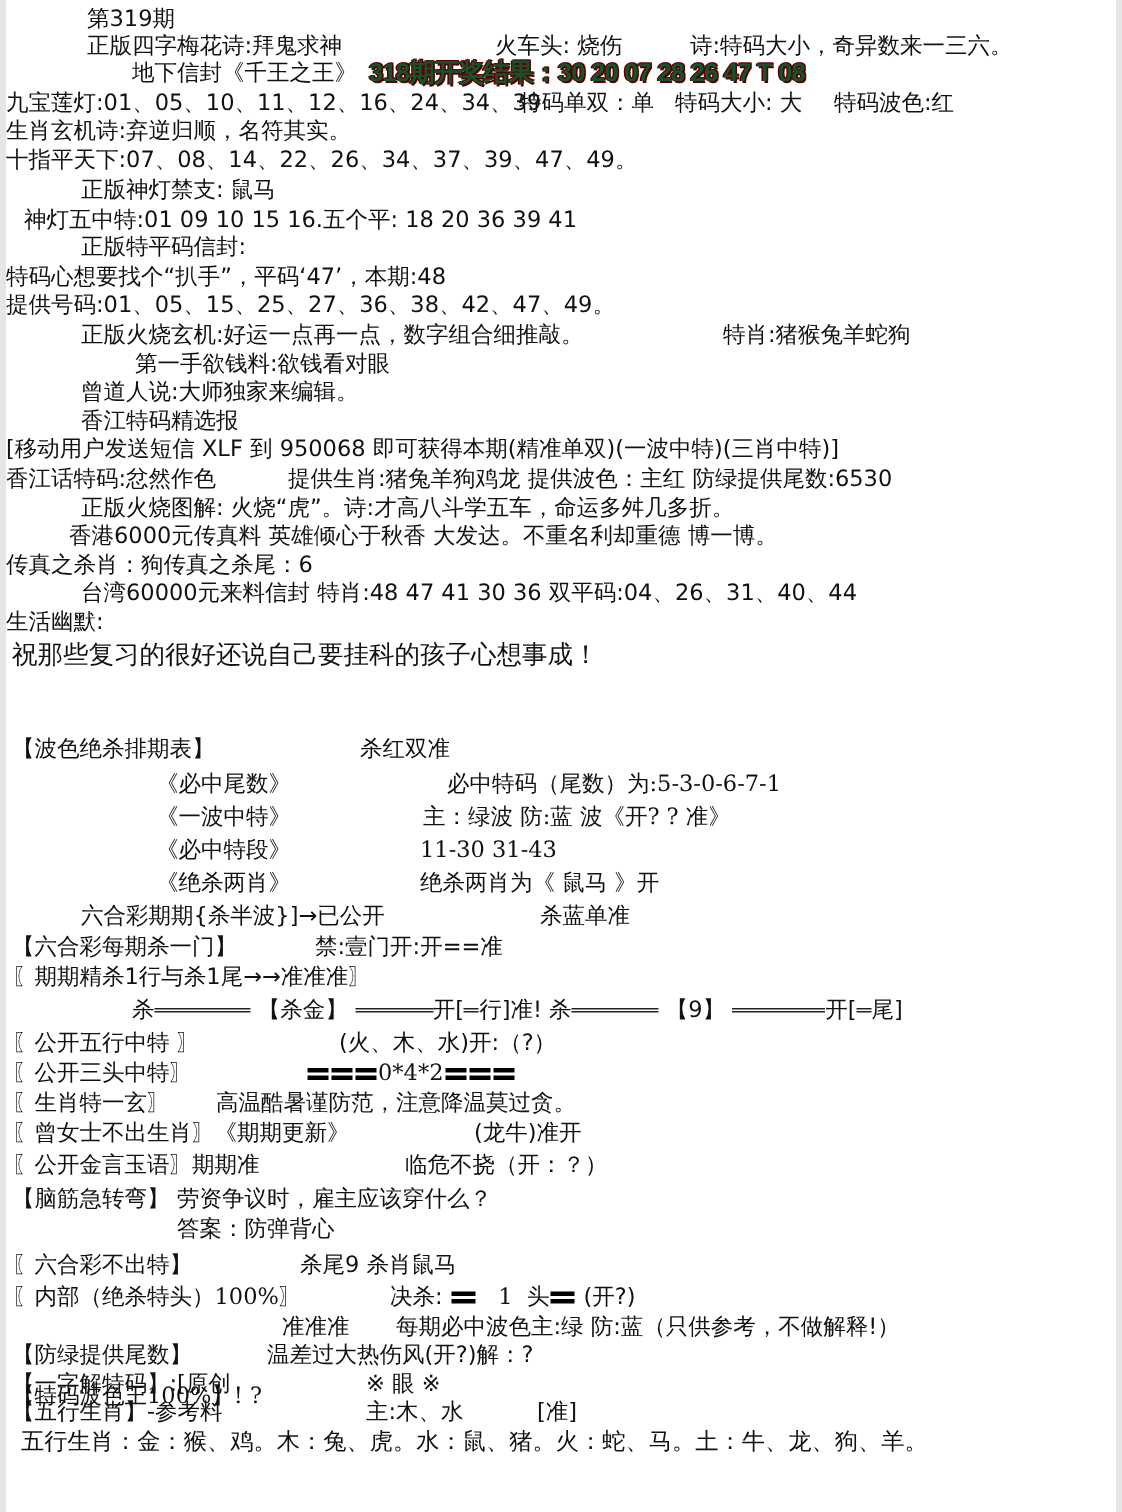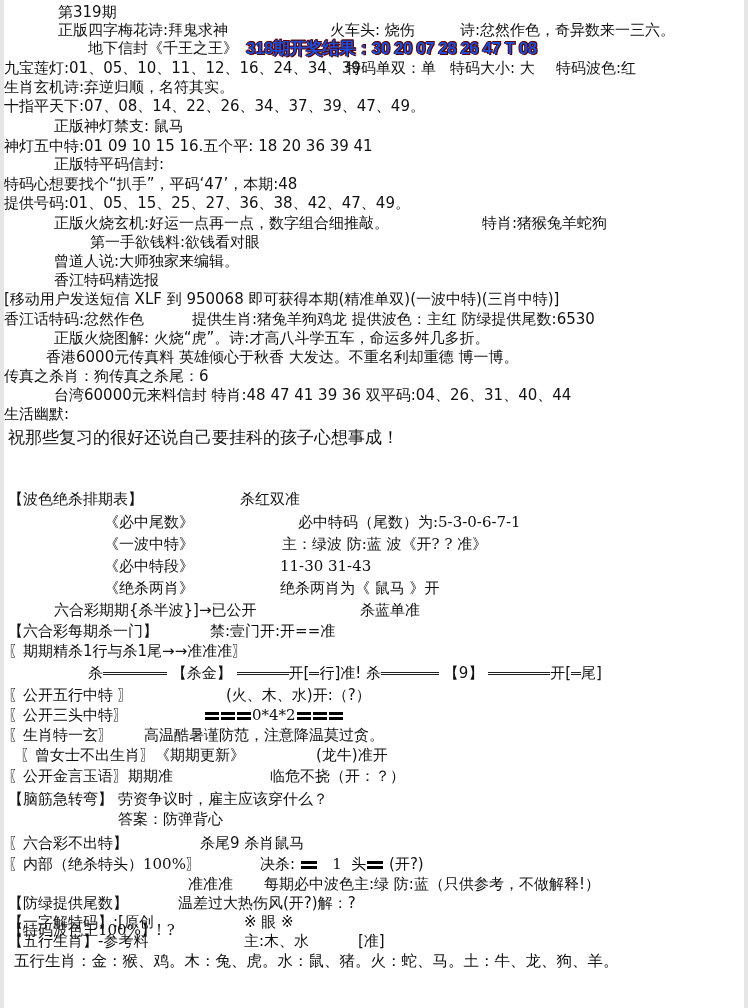--- a/index.html
+++ b/index.html
@@ -10,66 +10,66 @@
     color: #111;
   }
   .edge { position: absolute; top: 0; bottom: 0; width: 4px; background: #e6e6e6; }
   .edge.l { left: 0; } .edge.r { right: 0; }
   .line { position: absolute; white-space: nowrap; font-size: 15px; line-height: 19px; }
   .serif { font-family: "DejaVu Serif", "Liberation Serif", serif; }
   .bold { font-weight: normal; }
   .big { font-size: 17px; }
   .banner {
     position: absolute; white-space: nowrap; font-weight: bold; font-size: 17px;
-    color: #1d4ed8; letter-spacing: -0.5px;
+    color: #14532d; letter-spacing: -0.5px;
     text-shadow: 1px 1px 0 #5a0000, -1px 0 0 #5a0000, 0 -1px 0 #5a0000, 1px -1px 0 #5a0000;
     font-family: "Liberation Sans", sans-serif;
   }
   .dashes { display: inline-block; vertical-align: middle; border-top: 3px double #222; height: 0; }
   .blk { display: inline-block; vertical-align: middle; width: 14px; height: 8px; border-top: 3px solid #000; border-bottom: 3px solid #000; margin: 0 1px; box-sizing: border-box; }
   .blk.w { width: 16px; }
   span { }
 </style>
 </head>
 <body>
 
 <div class="edge l"></div>
 <div class="edge r"></div>
 
 <div class="line" style="left:58px;top:3px;">第319期</div>
 <div class="line" style="left:58px;top:21px;">正版四字梅花诗:拜鬼求神</div>
 <div class="line" style="left:330px;top:21px;">火车头: 烧伤</div>
-<div class="line" style="left:460px;top:21px;">诗:忿然作色，奇异数来一三六。</div>
+<div class="line" style="left:460px;top:21px;">诗:特码大小，奇异数来一三六。</div>
 <div class="line" style="left:88px;top:39px;">地下信封《千王之王》</div>
 <div class="banner" style="left:246px;top:37px;">318期开奖结果：30 20 07 28 26 47 T 08</div>
 
 <div class="line" style="left:4px;top:59px;">九宝莲灯:01、05、10、11、12、16、24、34、39</div>
 <div class="line" style="left:346px;top:59px;">特码单双：单</div>
 <div class="line" style="left:450px;top:59px;">特码大小: 大</div>
 <div class="line" style="left:556px;top:59px;">特码波色:红</div>
 
 <div class="line" style="left:4px;top:78px;">生肖玄机诗:弃逆归顺，名符其实。</div>
 <div class="line" style="left:4px;top:97px;">十指平天下:07、08、14、22、26、34、37、39、47、49。</div>
 <div class="line" style="left:54px;top:117px;">正版神灯禁支: 鼠马</div>
-<div class="line" style="left:4px;top:137px;">神灯五中特:01 09 10 15 16.五个平: 18 20 36 39 41</div>
+<div class="line" style="left:16px;top:137px;">神灯五中特:01 09 10 15 16.五个平: 18 20 36 39 41</div>
 <div class="line" style="left:54px;top:155px;">正版特平码信封:</div>
 <div class="line" style="left:4px;top:175px;">特码心想要找个“扒手”，平码‘47’，本期:48</div>
 <div class="line" style="left:4px;top:194px;">提供号码:01、05、15、25、27、36、38、42、47、49。</div>
 <div class="line" style="left:54px;top:214px;">正版火烧玄机:好运一点再一点，数字组合细推敲。</div>
 <div class="line" style="left:482px;top:214px;">特肖:猪猴兔羊蛇狗</div>
 <div class="line" style="left:90px;top:233px;">第一手欲钱料:欲钱看对眼</div>
 <div class="line" style="left:54px;top:252px;">曾道人说:大师独家来编辑。</div>
 <div class="line" style="left:54px;top:271px;">香江特码精选报</div>
 <div class="line" style="left:4px;top:290px;">[移动用户发送短信 XLF 到 950068 即可获得本期(精准单双)(一波中特)(三肖中特)]</div>
 <div class="line" style="left:4px;top:310px;">香江话特码:忿然作色</div>
 <div class="line" style="left:192px;top:310px;">提供生肖:猪兔羊狗鸡龙 提供波色：主红 防绿提供尾数:6530</div>
 <div class="line" style="left:54px;top:329px;">正版火烧图解: 火烧“虎”。诗:才高八斗学五车，命运多舛几多折。</div>
 <div class="line" style="left:46px;top:348px;">香港6000元传真料 英雄倾心于秋香   大发达。不重名利却重德   博一博。</div>
 <div class="line" style="left:4px;top:367px;">传真之杀肖：狗传真之杀尾：6</div>
-<div class="line" style="left:54px;top:386px;">台湾60000元来料信封 特肖:48 47 41 39 36   双平码:04、26、31、40、44</div>
+<div class="line" style="left:54px;top:386px;">台湾60000元来料信封 特肖:48 47 41 30 36   双平码:04、26、31、40、44</div>
 <div class="line" style="left:4px;top:405px;">生活幽默:</div>
 <div class="line big" style="left:8px;top:428px;">祝那些复习的很好还说自己要挂科的孩子心想事成！</div>
 
 <div class="line" style="left:8px;top:490px;">【波色绝杀排期表】</div>
 <div class="line bold" style="left:240px;top:490px;">杀红双准</div>
 
 <div class="line" style="left:104px;top:513px;">《必中尾数》</div>
 <div class="line serif" style="left:298px;top:513px;">必中特码（尾数）为:5-3-0-6-7-1</div>
 <div class="line" style="left:104px;top:535px;">《一波中特》</div>
 <div class="line serif" style="left:282px;top:535px;">主：绿波 防:蓝 波《开? ? 准》</div>
@@ -99,21 +99,21 @@
 <div class="line" style="left:226px;top:686px;">(火、木、水)开:（?）</div>
 
 <div class="line" style="left:8px;top:706px;">〖公开三头中特〗</div>
 <div class="line serif" style="left:204px;top:706px;">
   <span class="blk"></span><span class="blk"></span><span class="blk"></span><span>0*4*2</span><span class="blk"></span><span class="blk"></span><span class="blk"></span>
 </div>
 
 <div class="line" style="left:8px;top:726px;">〖生肖特一玄〗</div>
 <div class="line" style="left:144px;top:726px;">高温酷暑谨防范，注意降温莫过贪。</div>
 
-<div class="line" style="left:8px;top:746px;margin-left:12px;">〖曾女士不出生肖〗《期期更新》</div>
+<div class="line" style="left:8px;top:746px;">〖曾女士不出生肖〗《期期更新》</div>
 <div class="line" style="left:316px;top:746px;">(龙牛)准开</div>
 
 <div class="line" style="left:8px;top:767px;">〖公开金言玉语〗期期准</div>
 <div class="line" style="left:270px;top:767px;">临危不挠（开：？）</div>
 
 <div class="line" style="left:8px;top:790px;">【脑筋急转弯】</div>
 <div class="line" style="left:118px;top:790px;">劳资争议时，雇主应该穿什么？</div>
 <div class="line" style="left:118px;top:810px;">答案：防弹背心</div>
 
 <div class="line" style="left:8px;top:834px;">〖六合彩不出特】</div>

